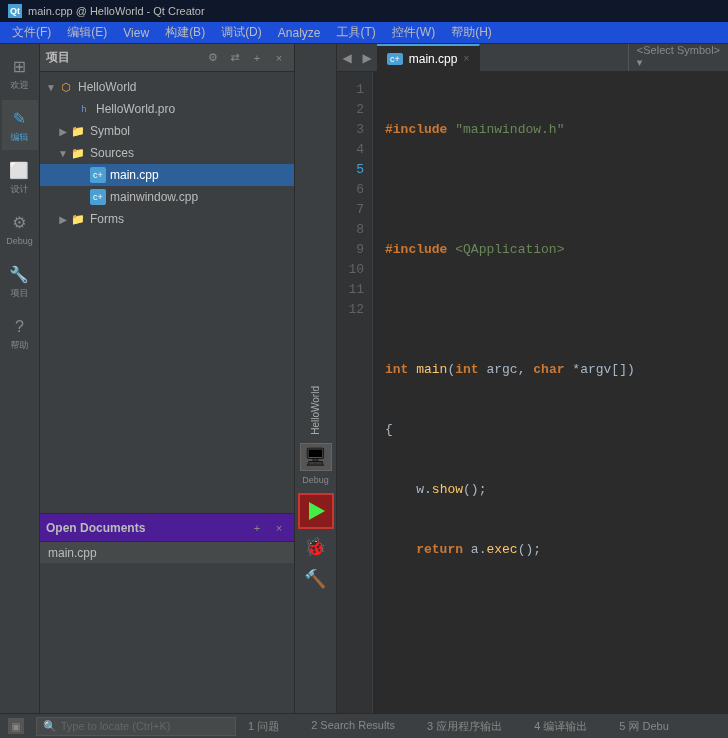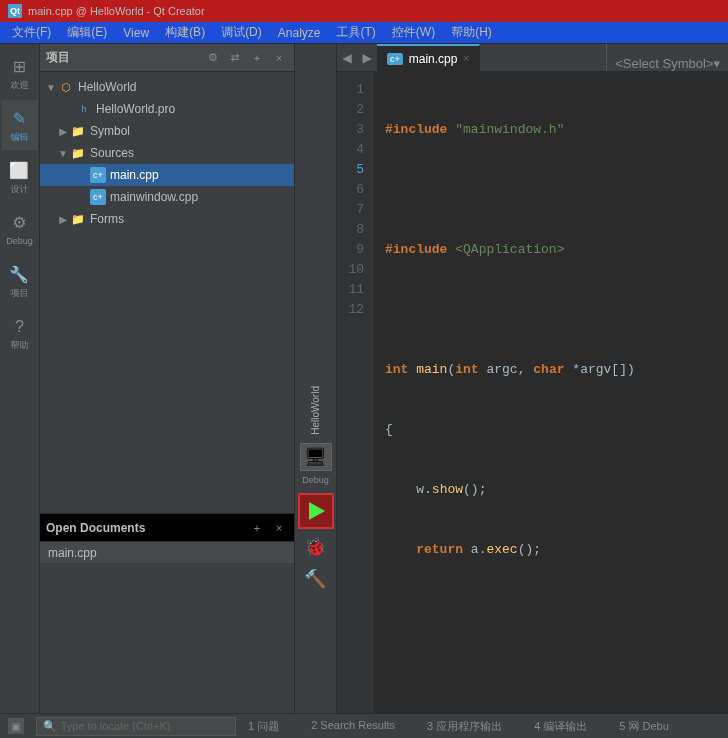--- a/index.html
+++ b/index.html
@@ -9,21 +9,21 @@
       font-family: "Microsoft YaHei", "SimHei", sans-serif;
       font-size: 12px;
       background: #2b2b2b;
       overflow: hidden;
       display: flex;
       flex-direction: column;
     }
 
     
     .title-bar {
-      background: #b91c1c;
+      background: #0f172a;
       height: 22px;
       display: flex;
       align-items: center;
       padding: 0 8px;
       color: #bbbbbb;
       font-size: 11px;
       flex-shrink: 0;
     }
     .title-bar-icon {
       width: 14px;
@@ -190,21 +190,21 @@
     
     .open-docs-panel {
       height: 200px;
       border-top: 1px solid #2b2b2b;
       flex-shrink: 0;
       display: flex;
       flex-direction: column;
     }
     .open-docs-header {
       height: 28px;
-      background: #000000;
+      background: #4c1d95;
       display: flex;
       align-items: center;
       padding: 0 6px;
       border-bottom: 1px solid #2b2b2b;
       flex-shrink: 0;
     }
     .open-docs-title {
       color: #bbbbbb;
       font-size: 12px;
       font-weight: bold;
@@ -273,26 +273,27 @@
       color: white;
     }
     .tab-close {
       font-size: 10px;
       color: #666;
     }
     .symbol-selector {
       margin-left: auto;
       padding: 0 8px;
       color: #888;
-      font-size: 13px;
+      font-size: 11px;
       border-left: 1px solid #555;
       height: 100%;
       display: flex;
-      align-items: flex-end;
-      cursor: pointer;
+      align-items: flex-start;
+      cursor: pointer;
+      flex-direction: column;
     }
 
     
     .code-editor {
       flex: 1;
       display: flex;
       overflow: hidden;
       background: #2b2b2b;
     }
     .line-numbers {

